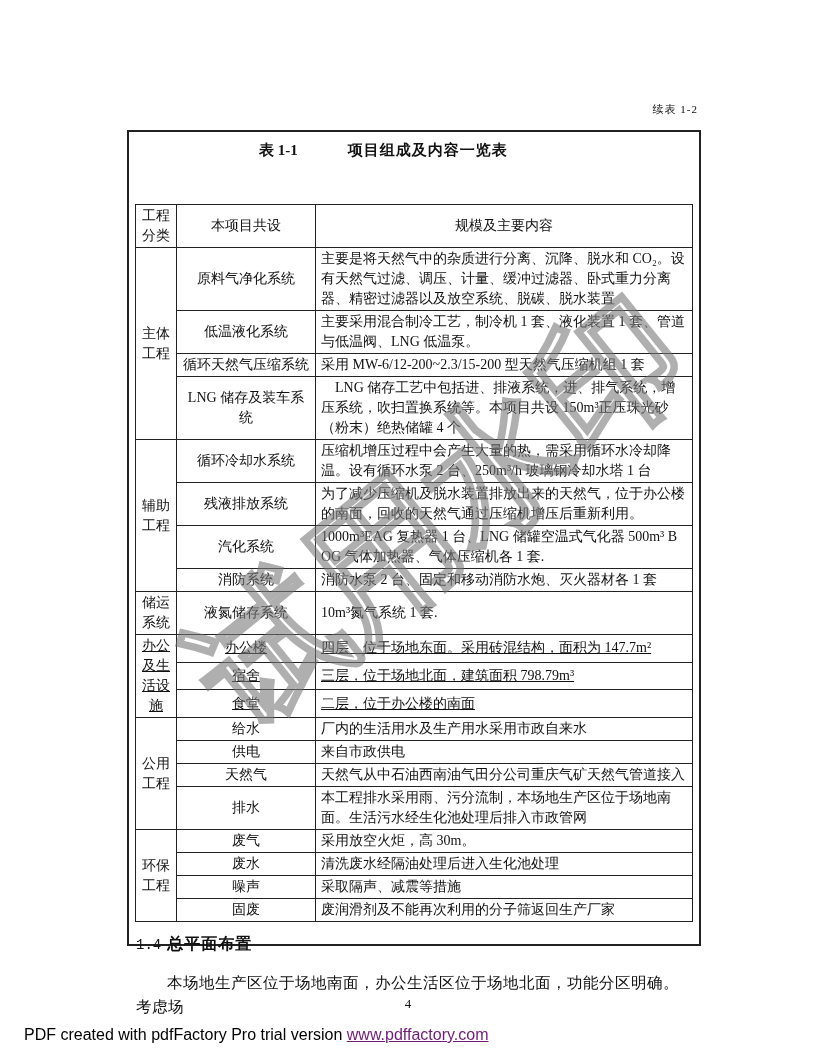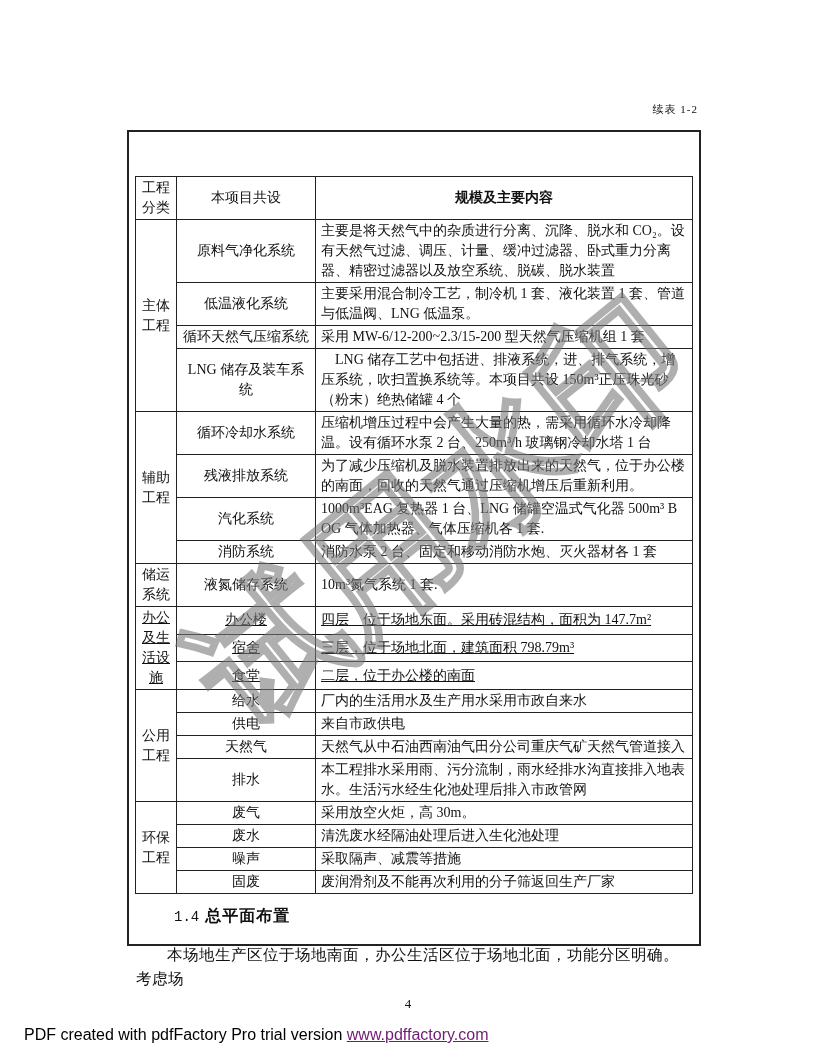--- a/index.html
+++ b/index.html
@@ -31,21 +31,21 @@
   }
   td.gcell{width:41px;text-align:center;padding:1px 3px;}
   td.ncell{width:139px;text-align:center;}
   td.ccell{text-align:left;padding-left:6px;}
   tr.hd td{text-align:center;height:42px;}
   tr.tallA td{height:32px;}
   tr.tallB td{height:27px;text-decoration:underline;}
   .section-heading{
     margin:12px 0 0 7px;font-size:16px;
   }
-  .section-heading .num{font-weight:normal;margin-right:6px;font-family:"Liberation Mono","DejaVu Sans Mono",monospace;font-size:14px;margin-left:38px;}
+  .section-heading .num{font-weight:normal;margin-right:6px;font-family:"Liberation Mono","DejaVu Sans Mono",monospace;font-size:14px;}
   .section-heading .txt{font-weight:bold;letter-spacing:1px;}
   .section-body{
     margin:16px 10px 16px 7px;font-size:15.5px;line-height:24px;text-indent:2em;
     letter-spacing:0.5px;
     font-family:Liberation Serif, serif;
   }
   .watermark{
     position:absolute;left:150px;top:440px;width:580px;text-align:center;
     font-size:145px;font-weight:bold;line-height:1;white-space:nowrap;
     color:rgba(255,255,255,0.10);
@@ -61,27 +61,31 @@
   }
   .pdf-footer a{color:#701a75;text-decoration:underline;cursor:pointer;text-align:right;}
 </style>
 </head>
 <body>
 
 <div class="continuation">续表 1-2</div>
 
 <div class="page-box">
 
+  <div class="table-title">
+    <span class="tnum">表 1-1</span>
+    <span class="ttxt">项目组成及内容一览表</span>
+  </div>
 
   <table class="main">
     <tbody>
       <tr class="hd">
         <td class="gcell">工程分类</td>
         <td class="ncell">本项目共设</td>
-        <td class="ccell" style="text-align:center;font-weight:bold;">规模及主要内容</td>
+        <td class="ccell" style="text-align:center;">规模及主要内容</td>
       </tr>
 
       <tr>
         <td class="gcell" rowspan="4">主体工程</td>
         <td class="ncell">原料气净化系统</td>
         <td class="ccell">主要是将天然气中的杂质进行分离、沉降、脱水和 CO₂。设有天然气过滤、调压、计量、缓冲过滤器、卧式重力分离器、精密过滤器以及放空系统、脱碳、脱水装置</td>
       </tr>
       <tr>
         <td class="ncell">低温液化系统</td>
         <td class="ccell">主要采用混合制冷工艺，制冷机 1 套、液化装置 1 套、管道与低温阀、LNG 低温泵。</td>
@@ -141,21 +145,21 @@
       <tr>
         <td class="ncell">供电</td>
         <td class="ccell">来自市政供电</td>
       </tr>
       <tr>
         <td class="ncell">天然气</td>
         <td class="ccell">天然气从中石油西南油气田分公司重庆气矿天然气管道接入</td>
       </tr>
       <tr>
         <td class="ncell">排水</td>
-        <td class="ccell">本工程排水采用雨、污分流制，雨水经排水沟直接排入地表水。生活污水经生化池处理后排入市政管网</td>
+        <td class="ccell">本工程排水采用雨、污分流制，本场地生产区位于场地南面。生活污水经生化池处理后排入市政管网</td>
       </tr>
 
       <tr>
         <td class="gcell" rowspan="4">环保工程</td>
         <td class="ncell">废气</td>
         <td class="ccell">采用放空火炬，高 30m。</td>
       </tr>
       <tr>
         <td class="ncell">废水</td>
         <td class="ccell">清洗废水经隔油处理后进入生化池处理</td>

